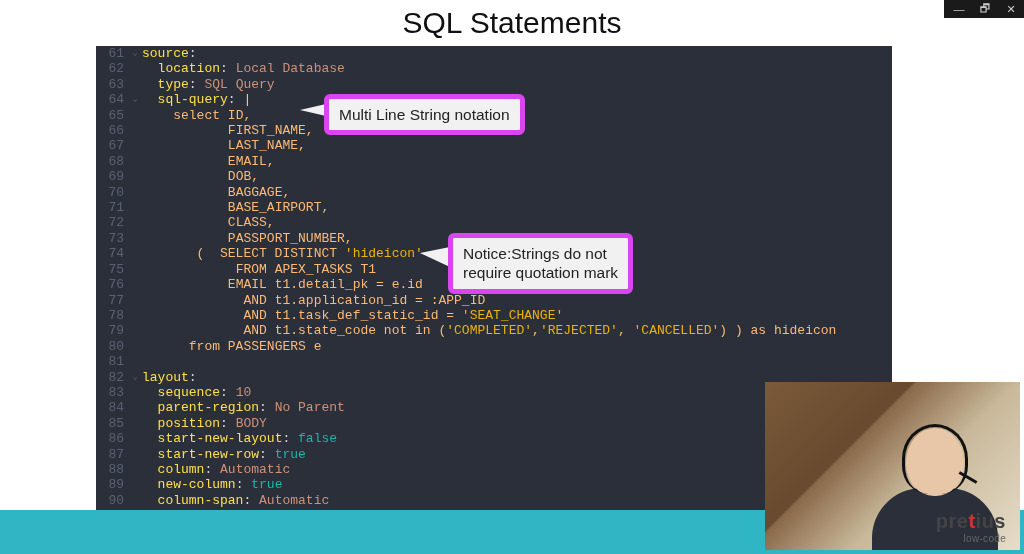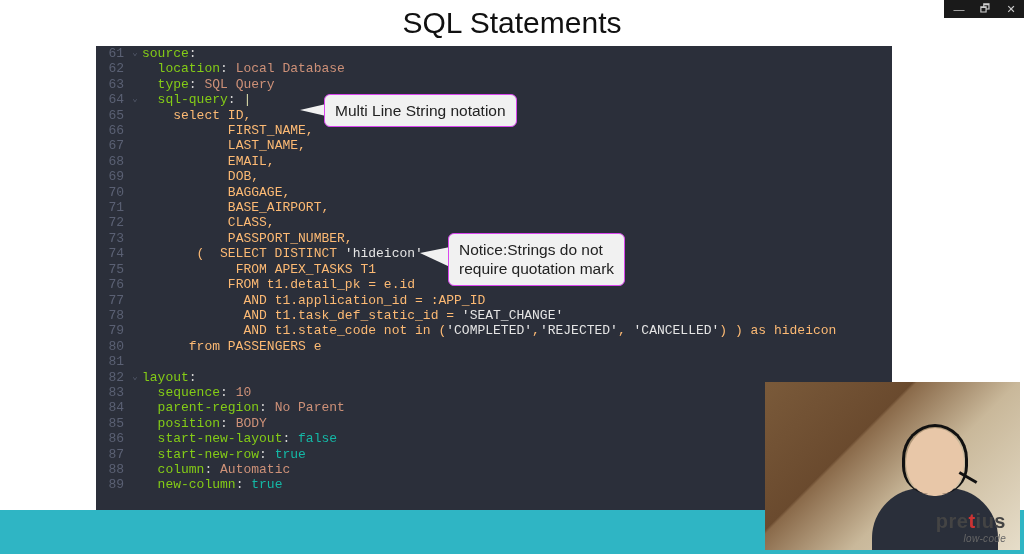--- a/index.html
+++ b/index.html
@@ -22,28 +22,28 @@
   .line { display: flex; }
   .gutter {
     width: 32px; text-align: right; color: #5a6073; padding-right: 4px;
     flex-shrink: 0; user-select: none;
   }
   .fold {
     width: 14px; flex-shrink: 0; color: #5a6073; font-size: 9px;
     display: flex; align-items: center; justify-content: center; user-select: none;
   }
   .code { white-space: pre; color: #d4d4d4; }
-  .k-key { color: #84cc16; }
+  .k-key { color: #fde047; }
   .k-val { color: #ce9178; }
   .k-pipe { color: #dcdcaa; }
   .k-sql { color: #fdba74; }
-  .k-str { color: #e5e5e5; margin-top: 23px; }
+  .k-str { color: #eab308; margin-top: 23px; }
   .k-bool { color: #14b8a6; }
   .callout {
-    position: absolute; background: #f1f1f1; border: 1px solid #d946ef; border-radius: 6px;
+    position: absolute; background: #f1f1f1; border: 5px solid #d946ef; border-radius: 6px;
     padding: 6px 10px; font-size: 15.5px; color: #222; z-index: 10;
     font-family: Arial, sans-serif; line-height: 1.25;
   }
   .callout-tail {
     position: absolute; width: 0; height: 0; z-index: 9;
   }
   .tail1 {
     left: 300px; top: 104px;
     border-top: 6px solid transparent;
     border-bottom: 6px solid transparent;
@@ -83,21 +83,21 @@
   .webcam .mic {
     position: absolute; top: 66px; left: 96px; width: 20px; height: 3px;
     background: #111; transform: rotate(30deg);
   }
   .logo {
     position: absolute; right: 14px; bottom: 6px; z-index: 60; text-align: right;
     color: #555; font-family: Arial, sans-serif;
   }
   .logo .brand { font-size: 20px; font-weight: 700; color: #444; letter-spacing: 0.5px; }
   .logo .brand .t-mark { color: #c33; }
-  .logo .sub { font-size: 10px; color: #666; letter-spacing: 0.3px; font-style: italic; }
+  .logo .sub { font-size: 10px; color: #666; letter-spacing: 0.3px; }
 </style>
 </head>
 <body>
 
 <div class="titlebar">
   <span>—</span>
   <span>🗗</span>
   <span>✕</span>
 </div>
 
@@ -175,21 +175,21 @@
       <div class="code"><span>       </span><span class="k-sql">(  SELECT DISTINCT </span><span class="k-str">'hideicon'</span></div>
     </div>
     <div class="line">
       <div class="gutter">75</div>
       <div class="fold"></div>
       <div class="code"><span>            </span><span class="k-sql">FROM APEX_TASKS T1</span></div>
     </div>
     <div class="line">
       <div class="gutter">76</div>
       <div class="fold"></div>
-      <div class="code"><span>           </span><span class="k-sql">FROM t1.detail_pk = e.id</span></div>
+      <div class="code"><span>           </span><span class="k-sql">EMAIL t1.detail_pk = e.id</span></div>
     </div>
     <div class="line">
       <div class="gutter">77</div>
       <div class="fold"></div>
       <div class="code"><span>             </span><span class="k-sql">AND t1.application_id = :APP_ID</span></div>
     </div>
     <div class="line">
       <div class="gutter">78</div>
       <div class="fold"></div>
       <div class="code"><span>             </span><span class="k-sql">AND t1.task_def_static_id = </span><span class="k-str">'SEAT_CHANGE'</span></div>
@@ -241,20 +241,25 @@
     </div>
     <div class="line">
       <div class="gutter">88</div>
       <div class="fold"></div>
       <div class="code"><span>  </span><span class="k-key">column</span><span>: </span><span class="k-val">Automatic</span></div>
     </div>
     <div class="line">
       <div class="gutter">89</div>
       <div class="fold"></div>
       <div class="code"><span>  </span><span class="k-key">new-column</span><span>: </span><span class="k-bool">true</span></div>
+    </div>
+    <div class="line">
+      <div class="gutter">90</div>
+      <div class="fold"></div>
+      <div class="code"><span>  </span><span class="k-key">column-span</span><span>: </span><span class="k-val">Automatic</span></div>
     </div>
   </div>
 
 <div class="callout-tail tail1"></div>
 <div class="callout" style="left:324px; top:94px;">Multi Line String notation</div>
 
 <div class="callout-tail tail2"></div>
 <div class="callout" style="left:448px; top:233px; white-space:pre-line;">Notice:Strings do not
 require quotation mark</div>
 

